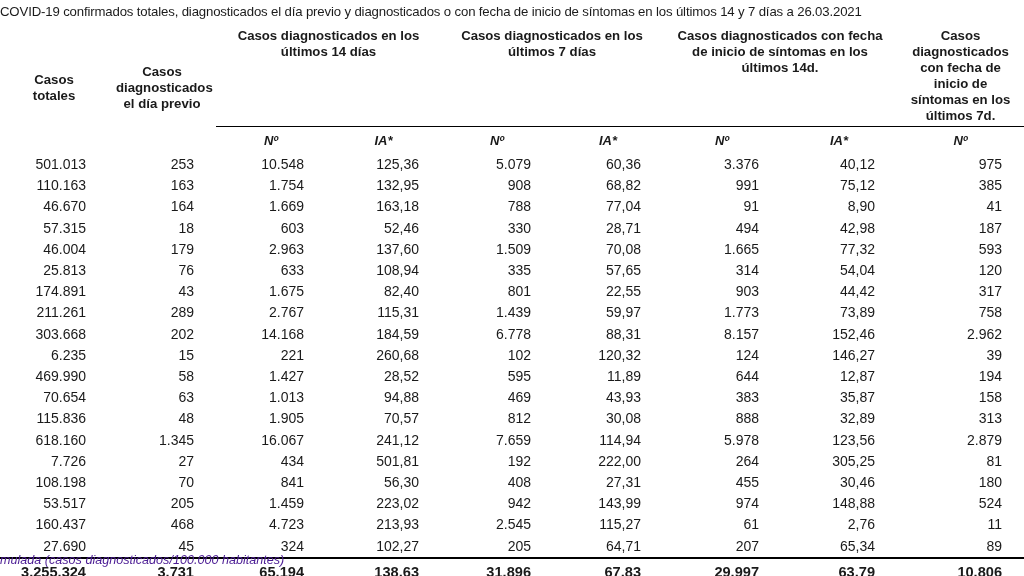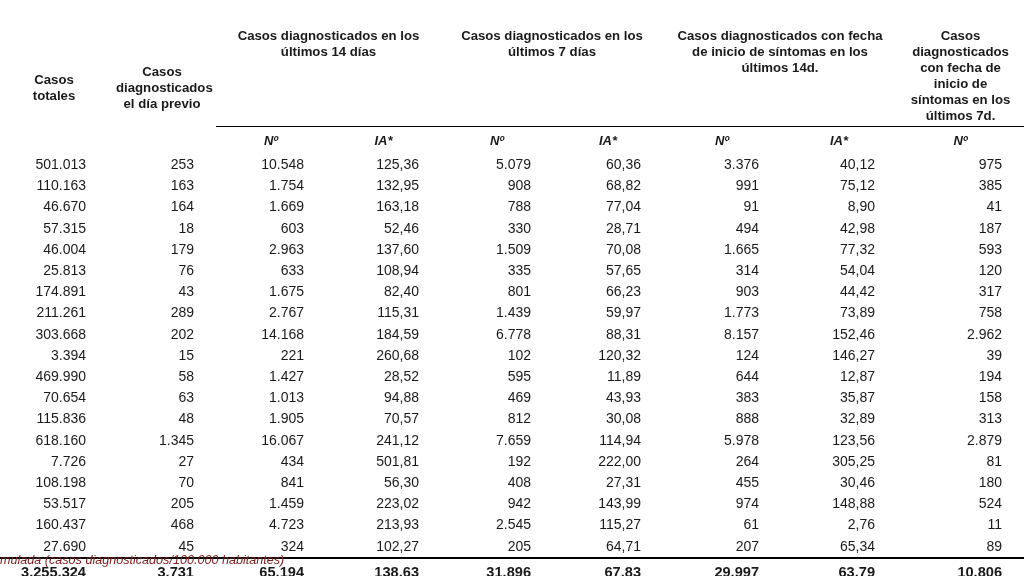--- a/index.html
+++ b/index.html
@@ -129,28 +129,29 @@
   .footnote {
     position: absolute;
     left: 0px;
     top: 552px;
     width: 1024px;
     font-size: 12.6px;
     font-style: italic;
     font-weight: 400;
     line-height: 17px;
     white-space: nowrap;
-    color: #7f1d1d;
+    color: #4c1d95;
   }
 </style>
 </head>
 <body>
 
 <div class="sheet">
 
+  <div class="caption">COVID-19 confirmados totales, diagnosticados el día previo y diagnosticados o con fecha de inicio de síntomas en los últimos 14 y 7 días a 26.03.2021</div>
 
   <table class="covid">
     <colgroup>
       <col class="c1">
         <col class="c2">
         <col class="c3">
         <col class="c4">
       <col class="c5">
         <col class="c6">
         <col class="c7">
@@ -257,21 +258,21 @@
           <td class="c7">314</td>
           <td class="c8">54,04</td>
           <td class="c9">120</td>
         </tr>
         <tr class="datarow">
           <td class="c1">174.891</td>
           <td class="c2">43</td>
           <td class="c3">1.675</td>
           <td class="c4">82,40</td>
           <td class="c5">801</td>
-          <td class="c6">66,23</td>
+          <td class="c6">22,55</td>
           <td class="c7">903</td>
           <td class="c8">44,42</td>
           <td class="c9">317</td>
         </tr>
         <tr class="datarow">
           <td class="c1">211.261</td>
           <td class="c2">289</td>
           <td class="c3">2.767</td>
           <td class="c4">115,31</td>
           <td class="c5">1.439</td>
@@ -285,21 +286,21 @@
           <td class="c2">202</td>
           <td class="c3">14.168</td>
           <td class="c4">184,59</td>
           <td class="c5">6.778</td>
           <td class="c6">88,31</td>
           <td class="c7">8.157</td>
           <td class="c8">152,46</td>
           <td class="c9">2.962</td>
         </tr>
         <tr class="datarow">
-          <td class="c1">3.394</td>
+          <td class="c1">6.235</td>
           <td class="c2">15</td>
           <td class="c3">221</td>
           <td class="c4">260,68</td>
           <td class="c5">102</td>
           <td class="c6">120,32</td>
           <td class="c7">124</td>
           <td class="c8">146,27</td>
           <td class="c9">39</td>
         </tr>
         <tr class="datarow">

